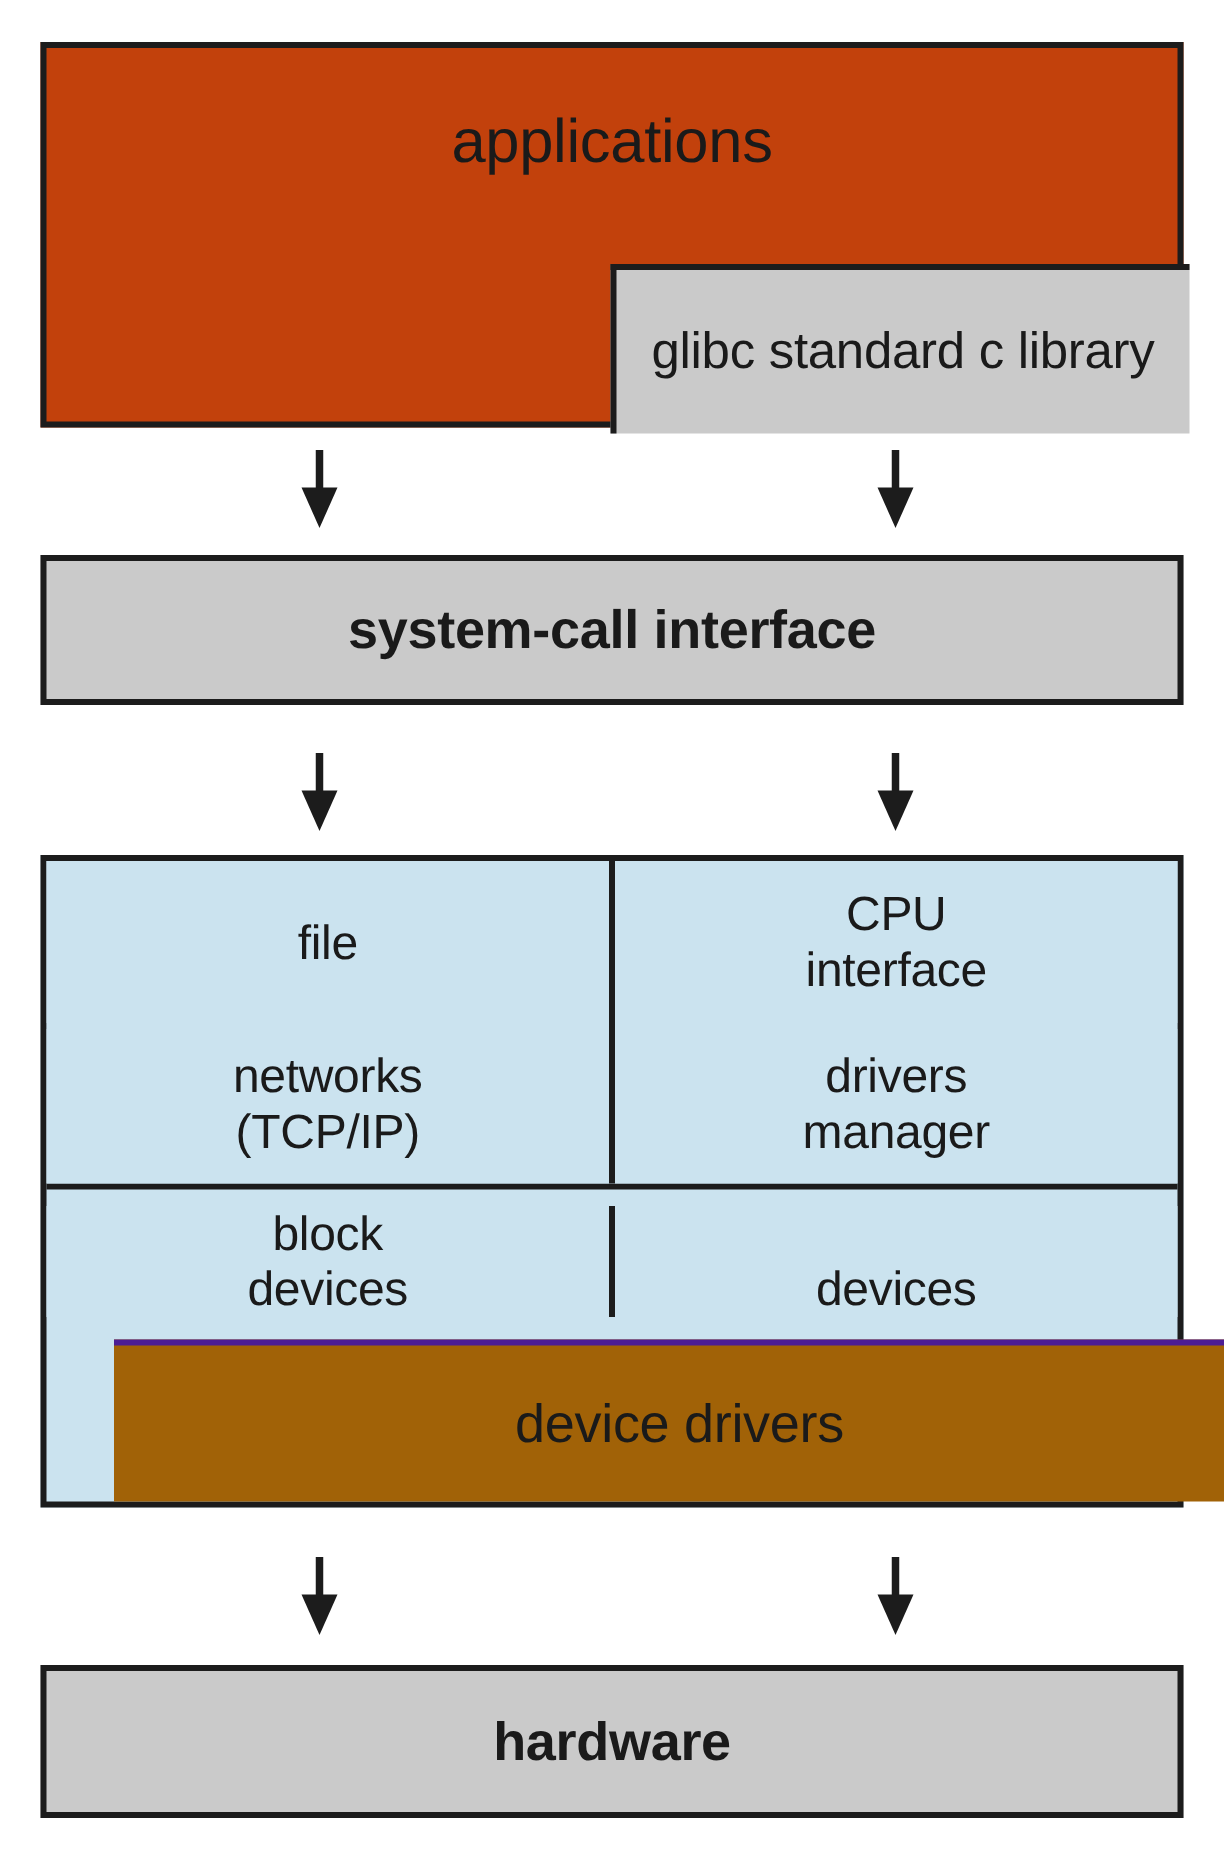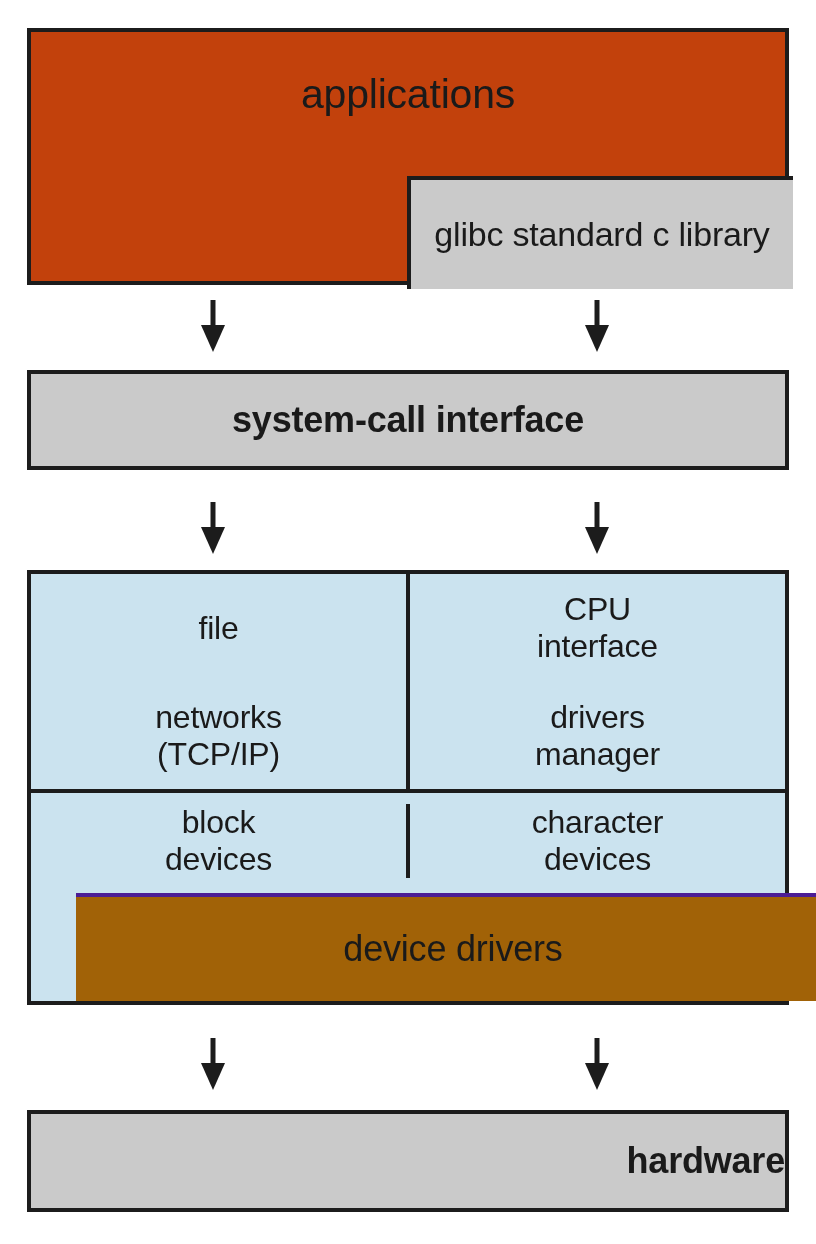--- a/index.html
+++ b/index.html
@@ -132,21 +132,21 @@
   }
   #device-drivers-label { font-size: 36px; }
 
   
   #hardware-box {
     left: 27px;
     top: 1110px;
     width: 762px;
     height: 102px;
   }
-  #hardware-label { font-size: 36px; text-align: right; }
+  #hardware-label { font-size: 36px; }
 
   
   .arrow {
     position: absolute;
     width: 34px;
   }
   .arrow svg { display: block; }
 
   #arrow-apps-left     { left: 196px; top: 300px; }
   #arrow-apps-right    { left: 580px; top: 300px; }
@@ -231,21 +231,21 @@
 
     <div class="kernel-row" id="kernel-row-3">
       <div class="kernel-cell left">
         <span class="label">
           <span>block</span><br>
           <span>devices</span>
         </span>
       </div>
       <div class="kernel-cell">
         <span class="label">
-          <span>character</span><br>
+          <br>
           <span>devices</span>
         </span>
       </div>
     </div>
 
     <div id="device-drivers-band">
       <span class="label" id="device-drivers-label">device drivers</span>
     </div>
   </div>
 

